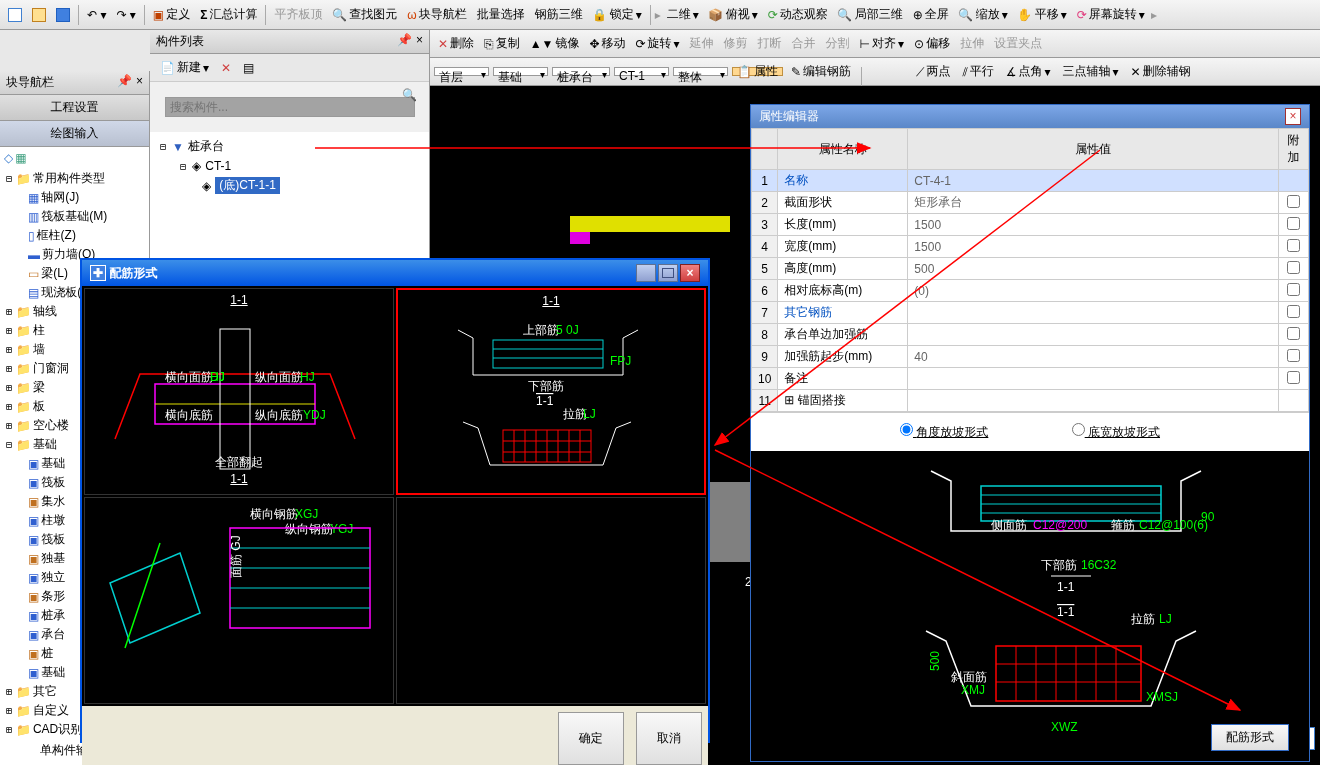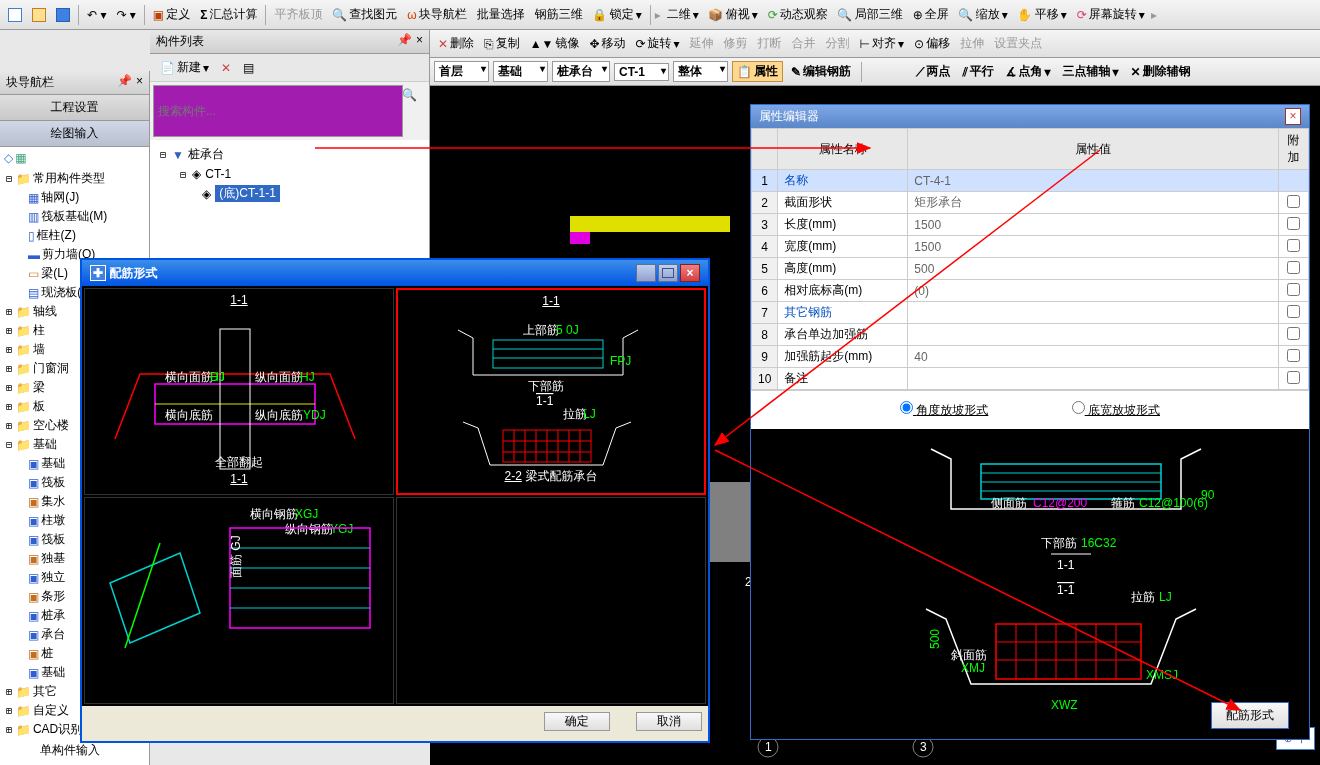--- a/index.html
+++ b/index.html
@@ -7,38 +7,38 @@
     
     
     .top-toolbar { height: 30px; background: linear-gradient(#f5f5f5, #e0e0e0); border-bottom: 1px solid #999; display: flex; align-items: center; padding: 0 4px; gap: 2px; }
     .tb-btn { display: flex; align-items: center; gap: 2px; padding: 2px 4px; cursor: pointer; white-space: nowrap; }
     .tb-sep { width: 1px; height: 20px; background: #aaa; margin: 0 2px; }
     
     
     .toolbar2 { height: 28px; background: linear-gradient(#f5f5f5, #e0e0e0); border-bottom: 1px solid #999; display: flex; align-items: center; padding: 0 4px; gap: 2px; }
     
     
-    .toolbar3 { height: 28px; background: linear-gradient(#f5f5f5, #e0e0e0); border-bottom: 1px solid #999; display: flex; align-items: center; padding: 9px 4px; gap: 4px; font-weight: bold; }
+    .toolbar3 { height: 28px; background: linear-gradient(#f5f5f5, #e0e0e0); border-bottom: 1px solid #999; display: flex; padding: 9px 4px; gap: 4px; }
     .dropdown { background: white; border: 1px solid #999; padding: 1px 16px 1px 4px; position: relative; min-width: 55px; }
     .dropdown::after { content: "▾"; position: absolute; right: 2px; top: 1px; font-size: 10px; }
     .selector-btn { background: #ffe0a0; border: 1px solid #c08020; padding: 2px 8px; }
     
     
     .left-panel { position: absolute; left: 0; top: 30px; width: 150px; bottom: 0; background: #a21caf; border-right: 1px solid #999; margin-top: 41px; }
     .left-header { background: linear-gradient(#e8e8e8, #d0d0d0); padding: 3px 6px; border-bottom: 1px solid #999; display: flex; justify-content: space-between; }
     .tree-section { background: linear-gradient(#e0e0e0, #c8c8c8); padding: 4px 6px; text-align: center; border-bottom: 1px solid #999; }
     .tree { background: white; overflow: auto; font-size: 12px; }
     .tree-item { padding: 1px 4px; display: flex; align-items: center; gap: 2px; white-space: nowrap; }
     .expand { font-family: monospace; font-size: 10px; width: 10px; text-align: center; cursor: pointer; }
     
     
     .comp-panel { position: absolute; left: 150px; top: 30px; width: 280px; height: 230px; background: #f0f0f0; border-right: 1px solid #999; border-bottom: 1px solid #999; }
     .comp-header { background: linear-gradient(#e8e8e8, #d0d0d0); padding: 3px 6px; border-bottom: 1px solid #999; display: flex; justify-content: space-between; }
     .comp-toolbar { background: #e8e8e8; padding: 3px 6px; border-bottom: 1px solid #ccc; display: flex; gap: 4px; align-items: center; }
-    .search-box { width: 100%; padding: 18px 4px; border: 1px solid #999; margin: 3px; background: #a21caf; }
+    .search-box { width: 100%; padding: 2px 4px; border: 1px solid #999; margin: 15px; background: #a3a3a3; }
     .comp-tree { background: white; padding: 4px; height: 140px; }
     .comp-item { padding: 2px 4px; display: flex; align-items: center; gap: 4px; }
     .comp-selected { background: #316ac5; color: white; padding: 0 4px; }
     
     
     .viewport { position: absolute; left: 430px; top: 86px; right: 0; bottom: 0; background: #000; }
     
     
     .prop-panel { position: absolute; right: 10px; top: 104px; width: 560px; background: white; border: 1px solid #316ac5; z-index: 50; }
     .prop-title { background: linear-gradient(#7da7e8, #5a87c8); color: white; padding: 3px 8px; display: flex; justify-content: space-between; }
@@ -62,21 +62,21 @@
     
     .dialog { position: absolute; left: 80px; top: 258px; width: 630px; height: 485px; background: #ece9d8; border: 2px solid #0054e3; z-index: 100; }
     .dialog-title { background: linear-gradient(#3b8ee8, #0054e3); color: white; padding: 4px 8px; display: flex; justify-content: space-between; align-items: center; font-weight: bold; }
     .dialog-close { background: linear-gradient(#f08080, #d04040); color: white; width: 20px; height: 18px; text-align: center; border: 1px solid #802020; cursor: pointer; font-weight: bold; line-height:16px; }
     .dialog-min { background: linear-gradient(#c0d0f0, #90a0d0); width: 20px; height: 18px; border: 1px solid #607090; margin-right: 2px; }
     .dialog-body { display: grid; grid-template-columns: 1fr 1fr; grid-template-rows: 1fr 1fr; height: 420px; background: #000; gap: 2px; padding: 2px; }
     .dialog-cell { background: #000; border: 1px solid #333; position: relative; color: white; text-align: center; }
     .dialog-cell.selected { border: 2px solid #ff0000; }
     .cell-label { position: absolute; bottom: 8px; left: 0; right: 0; text-align: center; color: white; font-size: 13px; }
     .dialog-footer { padding: 6px; text-align: right; background: #ece9d8; }
-    .dialog-btn { background: linear-gradient(#f8f8f8, #e0e0e0); border: 1px solid #999; padding: 0 20px; margin-left: 23px; }
+    .dialog-btn { background: linear-gradient(#f8f8f8, #e0e0e0); border: 1px solid #999; padding: 17px 20px; margin-left: 9px; }
     
     
     .arrow { position: absolute; pointer-events: none; z-index: 200; }
     
     
     .diag-label-top { position: absolute; top: 4px; left: 0; right: 0; color: white; text-align: center; }
     
     .btn-checked { background: #ffd890; border: 1px solid #c09040; padding: 1px 4px; }
 
     .icon-sq { width:14px; height:14px; display:inline-block; border:1px solid; }
@@ -376,20 +376,26 @@
           <td class="prop-row-num">9</td>
           <td class="">加强筋起步(mm)</td>
           <td style="color:#666">40</td>
           <td class="prop-check"><input type="checkbox" style=""></td>
         </tr>
         <tr>
           <td class="prop-row-num">10</td>
           <td class="">备注</td>
           <td style="color:#666"></td>
           <td class="prop-check"><input type="checkbox" style=""></td>
+        </tr>
+        <tr>
+          <td class="prop-row-num">11</td>
+          <td class="">⊞ 锚固搭接</td>
+          <td style="color:#666"></td>
+          <td class="prop-check"></td>
         </tr>
       </tbody>
   </table>
   <div class="radio-section">
     <label class="radio-opt"><input type="radio" checked="" style=""> <span>角度放坡形式</span></label>
     <label class="radio-opt"><input type="radio" style=""> <span>底宽放坡形式</span></label>
   </div>
   <div class="preview-area">
     <svg width="100%" height="100%">
 
@@ -488,21 +494,20 @@
               <line x1="138" y1="120" x2="138" y2="152"></line>
               <line x1="149" y1="120" x2="149" y2="152"></line>
               <line x1="160" y1="120" x2="160" y2="152"></line>
               <line x1="171" y1="120" x2="171" y2="152"></line>
               <line x1="182" y1="120" x2="182" y2="152"></line>
               <line x1="105" y1="131" x2="193" y2="131"></line>
               <line x1="105" y1="142" x2="193" y2="142"></line>
             </g>
       </g>
         </svg>
-      <div class="cell-label"><span style="text-decoration:underline">2-2</span> <span>梁式配筋承台</span></div>
     </div>
     <div class="dialog-cell">
       <svg width="100%" height="100%">
         <text x="165" y="20" fill="#fff" font-size="10">横向钢筋</text>
           <text x="210" y="20" fill="#00ff00" font-size="10">XGJ</text>
         <text x="200" y="35" fill="#fff" font-size="10">纵向钢筋</text>
           <text x="245" y="35" fill="#00ff00" font-size="10">YGJ</text>
         <rect x="145" y="30" width="140" height="100" fill="none" stroke="#ff00ff" stroke-width="1.5"></rect>
         <g stroke="#00d0d0">
             <line x1="145" y1="50" x2="285" y2="50"></line>

